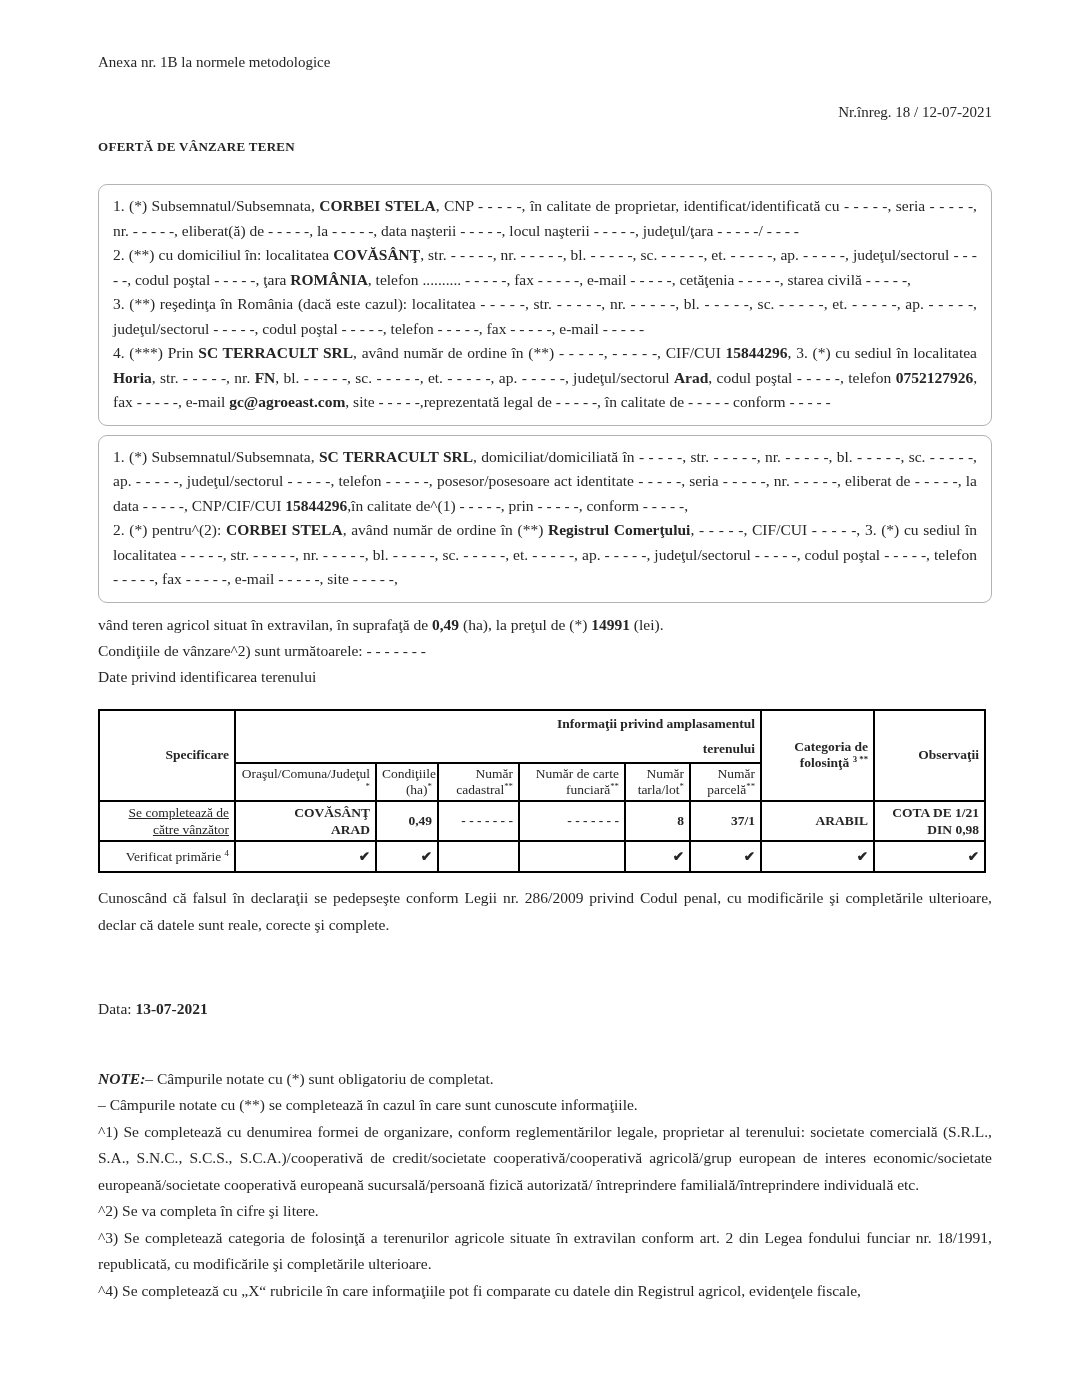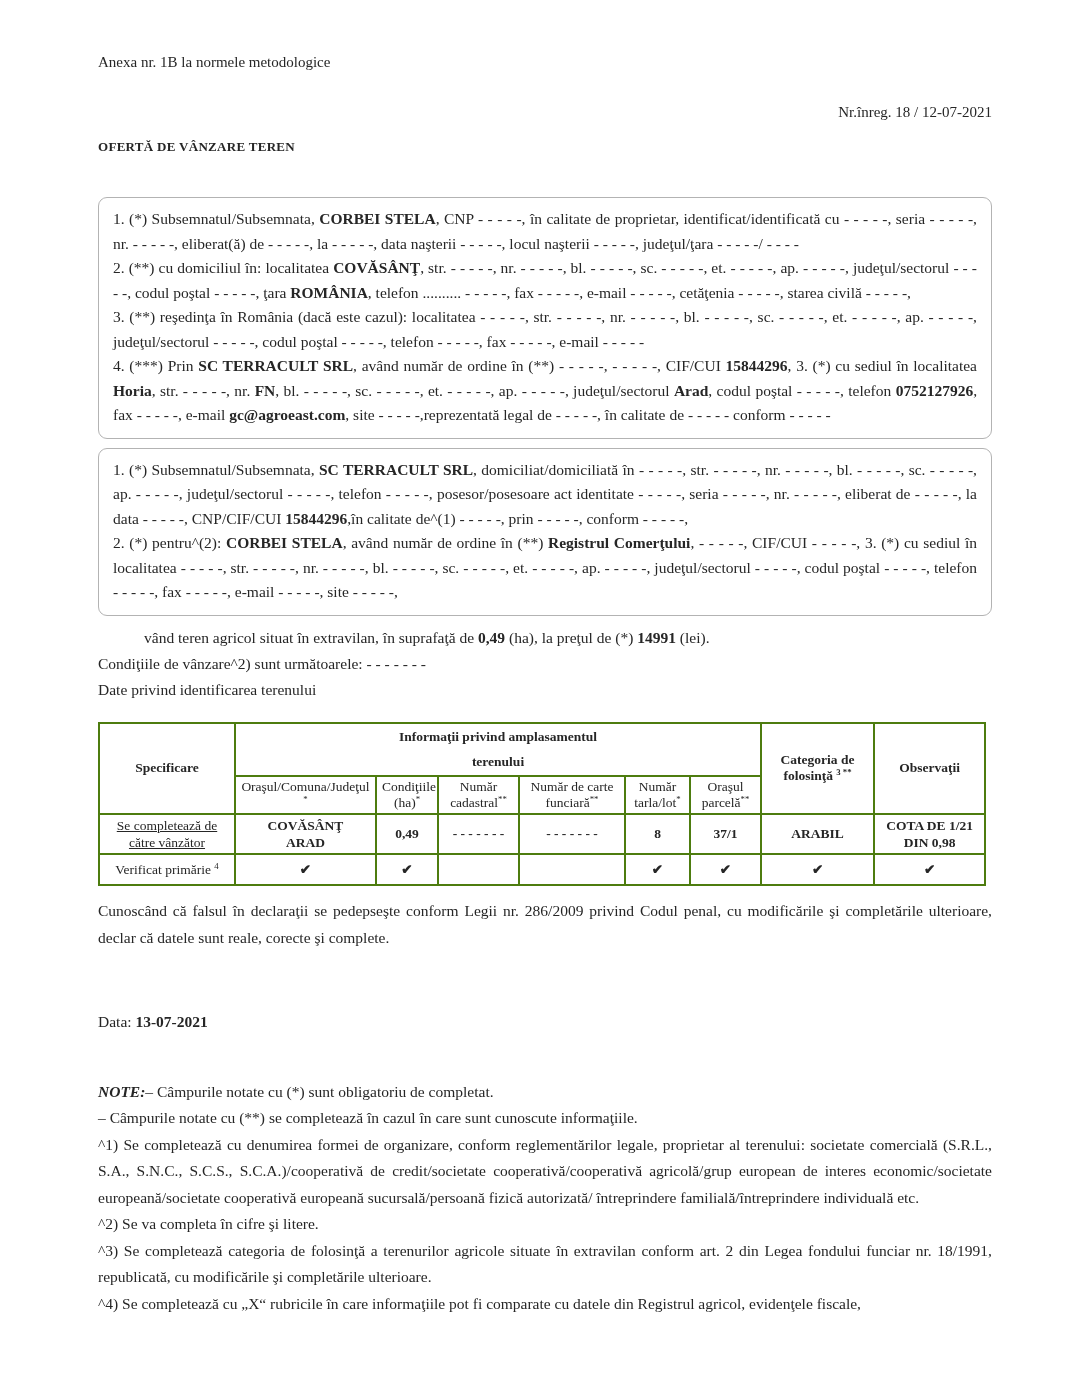--- a/index.html
+++ b/index.html
@@ -10,30 +10,30 @@
     color:#262626; padding:54px 87px 0 98px; overflow:hidden; position:relative;
   }
   .annex { font-size:15px; }
   .reg { font-size:15px; text-align:right; margin-top:33px; }
   .title { font-size:13px; font-weight:bold; text-align:left; margin-top:18px; letter-spacing:.3px; }
   .box {
     border:1.5px solid #b3b3b3; border-radius:9px;
     padding:9px 14px 10px 14px; font-size:15.5px; line-height:24.5px;
     text-align:justify;
   }
-  .box-1 { margin-top:42px; }
+  .box-1 { margin-top:29px; }
   .box-2 { margin-top:9px; }
   .after-line { font-size:15.5px; line-height:26px; }
-  .after-block { margin-top:9px;margin-left:46px; }
+  .after-block { margin-top:9px; }
   sup { font-size:.65em; vertical-align:super; line-height:0; }
   table.land-table {
     width:886px; table-layout:fixed; border-collapse:collapse; margin-top:19px;
   }
   table.land-table th, table.land-table td {
-    border:2px solid #4d7c0f; text-align:center; vertical-align:middle;
+    border:2px solid #000000; text-align:right; vertical-align:middle;
     padding:2px 5px; font-size:13.5px;
   }
   .th-bold { font-weight:bold; }
   .group-line2 { margin-top:9px; }
   .sub-head { font-weight:normal; font-size:13px; line-height:16px; padding-top:4px; padding-bottom:4px; }
   .row-label { text-align:left; font-weight:normal; font-size:13.5px; line-height:17px; padding-left:7px; }
   .cell-value { font-weight:bold; font-size:13.5px; line-height:17px; }
   .preline { white-space:pre-line; }
   .check-cell { font-weight:bold; font-size:15px; padding-top:4px; padding-bottom:4px; }
   td.seller-td { height:28px;text-decoration:underline; }
@@ -93,21 +93,21 @@
     </tr>
     <tr>
       <th class="sub-head">
         <div>Oraşul/Comuna/Judeţul</div>
         <sup>*</sup>
       </th>
       <th class="sub-head"><span>Condiţiile (ha)</span><sup>*</sup></th>
       <th class="sub-head"><span>Număr cadastral</span><sup>**</sup></th>
       <th class="sub-head"><span>Număr de carte funciară</span><sup>**</sup></th>
       <th class="sub-head"><span>Număr tarla/lot</span><sup>*</sup></th>
-      <th class="sub-head"><span>Oraşul parcelă</span><sup>**</sup></th>
+      <th class="sub-head"><span>Număr parcelă</span><sup>**</sup></th>
     </tr>
     <tr>
       <td class="row-label seller-td">Se completează de către vânzător</td>
       <td class="cell-value preline">COVĂSÂNŢ
 ARAD</td>
       <td class="cell-value">0,49</td>
       <td class="cell-value">- - - - - - -</td>
       <td class="cell-value">- - - - - - -</td>
       <td class="cell-value">8</td>
       <td class="cell-value">37/1</td>

